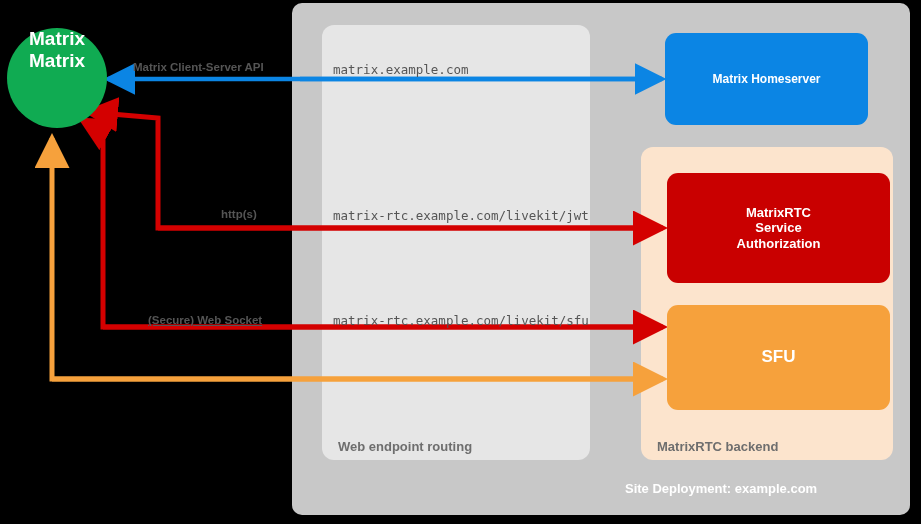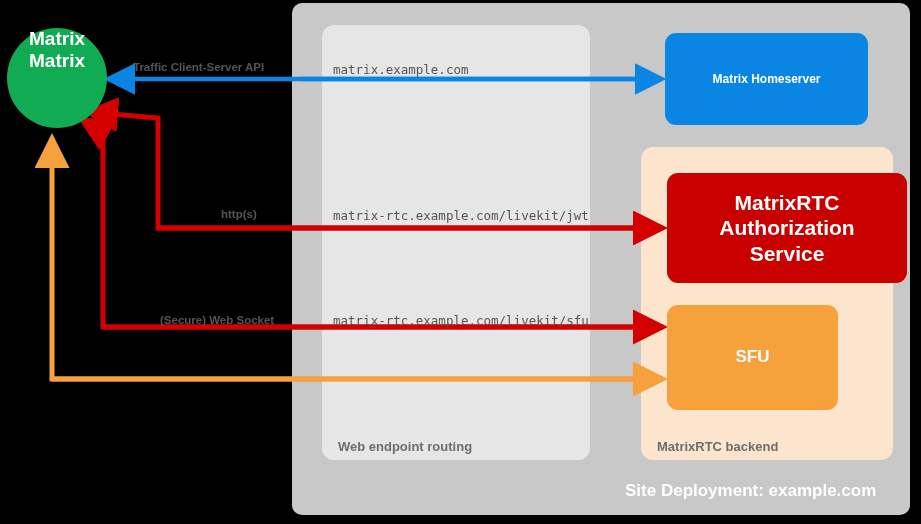--- a/index.html
+++ b/index.html
@@ -20,45 +20,45 @@
                  border-radius:50%;background:#10ab52;color:#fff;
                  display:flex;flex-direction:column;align-items:center;
                  justify-content:flex-start;font-size:19px;font-weight:bold;
                  line-height:1.15;text-align:center;z-index:6;}
 
   .node{position:absolute;border-radius:11px;color:#fff;font-weight:bold;
         display:flex;align-items:center;justify-content:center;text-align:center;
         line-height:1.2;z-index:5;}
   .node-homeserver{left:665px;top:33px;width:203px;height:92px;
                    background:#0b85e4;font-size:12px;}
-  .node-auth{left:667px;top:173px;width:240px;height:110px;
-             background:#c90000;font-size:21px;}
-  .node-sfu{left:667px;top:305px;width:171px;height:105px;
+  .node-auth{left:667px;top:173px;width:223px;height:110px;
+             background:#c90000;font-size:13px;}
+  .node-sfu{left:667px;top:305px;width:223px;height:105px;
             background:#f6a13c;font-size:17px;text-align:right;}
 
   
   .caption{position:absolute;font-size:13px;font-weight:bold;color:#6e6e6e;
            z-index:7;white-space:nowrap;}
   .cap-routing{left:338px;top:439px;}
   .cap-backend{left:657px;top:439px;}
-  .cap-site{left:625px;top:481px;color:#fff;font-size:17px;}
+  .cap-site{left:625px;top:481px;color:#fff;font-size:13px;}
 
   
   .endpoint{position:absolute;font-family:"DejaVu Sans Mono","Liberation Mono",monospace;
             font-size:12.5px;color:#555;white-space:nowrap;z-index:7;}
   .ep-matrix{left:333px;top:62px;}
   .ep-jwt{left:333px;top:208px;}
   .ep-sfu{left:333px;top:313px;}
 
   
   .flow-label{position:absolute;font-size:11.5px;font-weight:bold;color:#555;
               white-space:nowrap;z-index:7;}
   .fl-csapi{left:133px;top:61px;}
   .fl-https{left:221px;top:208px;}
-  .fl-ws{left:160px;top:314px;}
+  .fl-ws{left:148px;top:314px;text-decoration:underline;}
   .fl-webrtc{left:64px;top:364px;}
 
   svg.wires{position:absolute;left:0;top:0;width:921px;height:524px;z-index:4;}
 </style>
 </head>
 <body>
 
 <div id="stage">
 
   <div class="site-panel"></div>
@@ -104,34 +104,34 @@
     <span>Matrix</span>
   </div>
 
   <div class="node node-homeserver">
     <span>Matrix Homeserver</span>
   </div>
 
   <div class="node node-auth">
     <div>
       <div>MatrixRTC</div>
+      <div>Service</div>
       <div>Authorization</div>
-      <div>Service</div>
     </div>
   </div>
 
   <div class="node node-sfu">
     <span>SFU</span>
   </div>
 
   <div class="endpoint ep-jwt">matrix-rtc.example.com/livekit/jwt</div>
   <div class="endpoint ep-matrix">matrix.example.com</div>
   <div class="endpoint ep-sfu">matrix-rtc.example.com/livekit/sfu</div>
 
-  <div class="flow-label fl-csapi">Traffic Client-Server API</div>
+  <div class="flow-label fl-csapi">Matrix Client-Server API</div>
   <div class="flow-label fl-https">http(s)</div>
   <div class="flow-label fl-ws">(Secure) Web Socket</div>
 
   <div class="caption cap-routing">Web endpoint routing</div>
   <div class="caption cap-backend">MatrixRTC backend</div>
   <div class="caption cap-site">Site Deployment: example.com</div>
 
 </div>
 
 </body></html>

